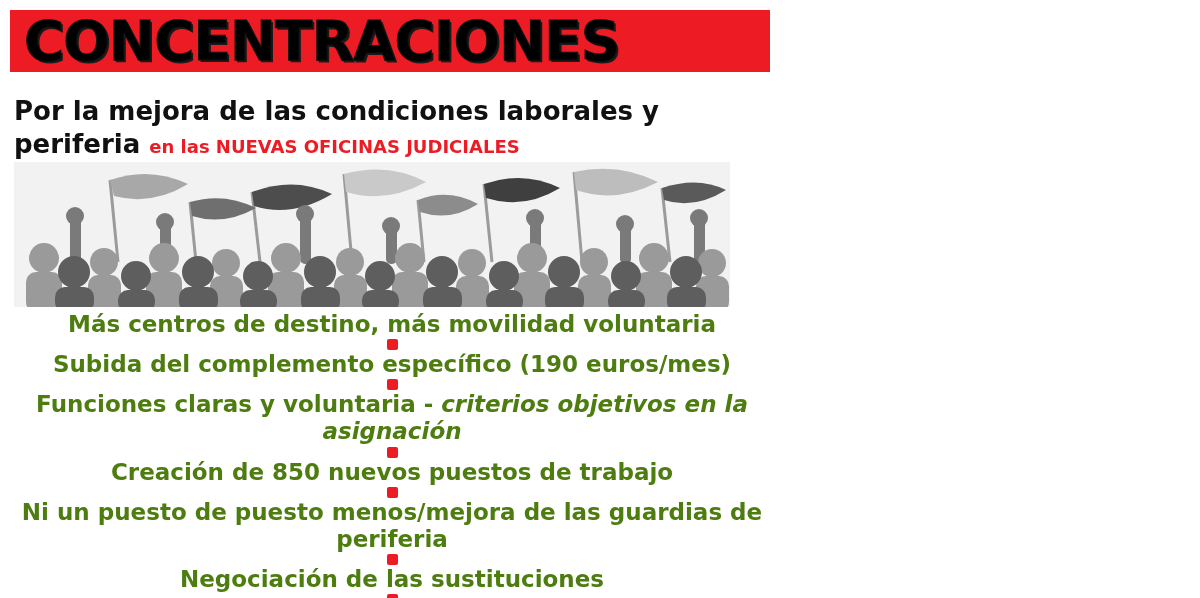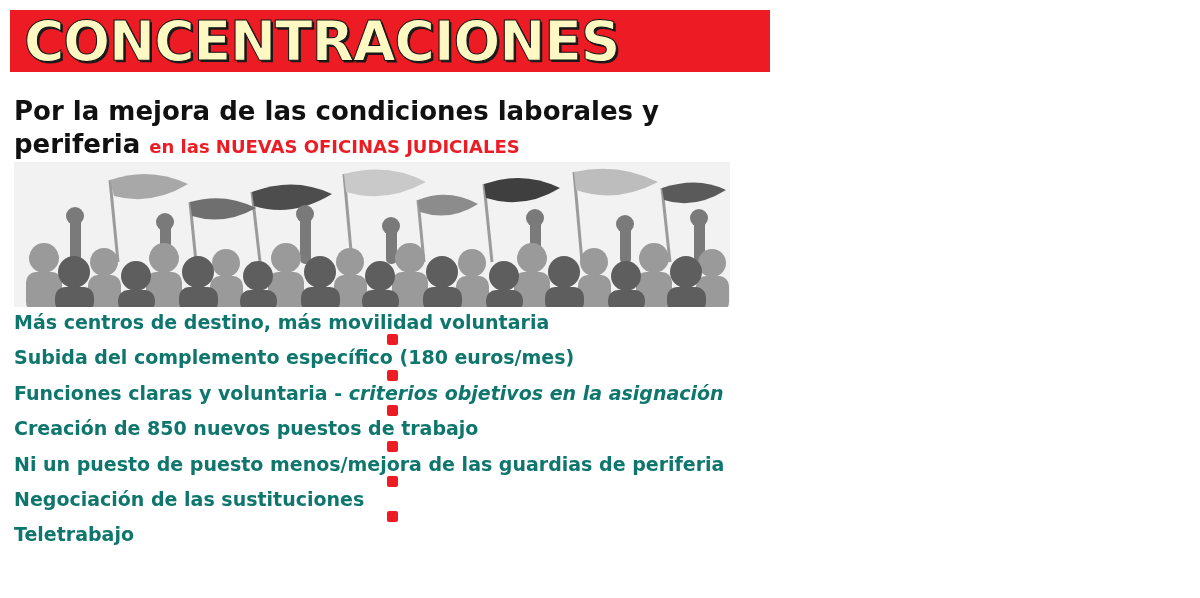--- a/index.html
+++ b/index.html
@@ -30,21 +30,21 @@
     background: #ed1c24;
     display: flex;
     align-items: center;
     padding-left: 14px;
   }
   #title-text {
     font-family: "DejaVu Sans", sans-serif;
     font-weight: bold;
     font-size: 55px;
     letter-spacing: -1px;
-    color: #fef9c3;
+    color: #000000;
     line-height: 1;
     -webkit-text-stroke: 1px #111;
     text-shadow: 2px 2px 0 #1a1a1a;
     white-space: nowrap;
   }
 
   #subtitle {
     position: absolute;
     left: 14px; top: 82px;
     width: 756px;
@@ -69,24 +69,25 @@
     overflow: hidden;
   }
 
   
   #demands {
     position: absolute;
     left: 14px; top: 310px;
     width: 756px;
   }
   .demand {
+    text-align: center;
     font-family: "DejaVu Sans", sans-serif;
     font-weight: bold;
-    font-size: 19px;
-    color: #0f766e;
+    font-size: 23px;
+    color: #4d7c0f;
     line-height: 1.18;
     padding: 1px 0;
   }
   .demand .ital {
     font-style: italic;
     font-weight: bold;
   }
   .sep {
     width: 100%;
     text-align: center;
@@ -219,21 +220,21 @@
             <rect x="594" y="128" width="37" height="22" rx="10"></rect>
           <circle cx="672" cy="110" r="16"></circle>
             <rect x="653" y="125" width="39" height="25" rx="10"></rect>
         </g>
       </svg>
     </div>
 
     <div id="demands">
       <div class="demand">Más centros de destino, más movilidad voluntaria</div>
       <div class="sep"><i></i></div>
-      <div class="demand">Subida del complemento específico (180 euros/mes)</div>
+      <div class="demand">Subida del complemento específico (190 euros/mes)</div>
       <div class="sep"><i></i></div>
       <div class="demand">
         <span>Funciones claras y voluntaria - </span><span class="ital">criterios objetivos en la asignación</span><br>
       </div>
       <div class="sep"><i></i></div>
       <div class="demand">Creación de 850 nuevos puestos de trabajo</div>
       <div class="sep"><i></i></div>
       <div class="demand">Ni un puesto de puesto menos/mejora de las guardias de periferia</div>
       <div class="sep"><i></i></div>
       <div class="demand">Negociación de las sustituciones</div>

